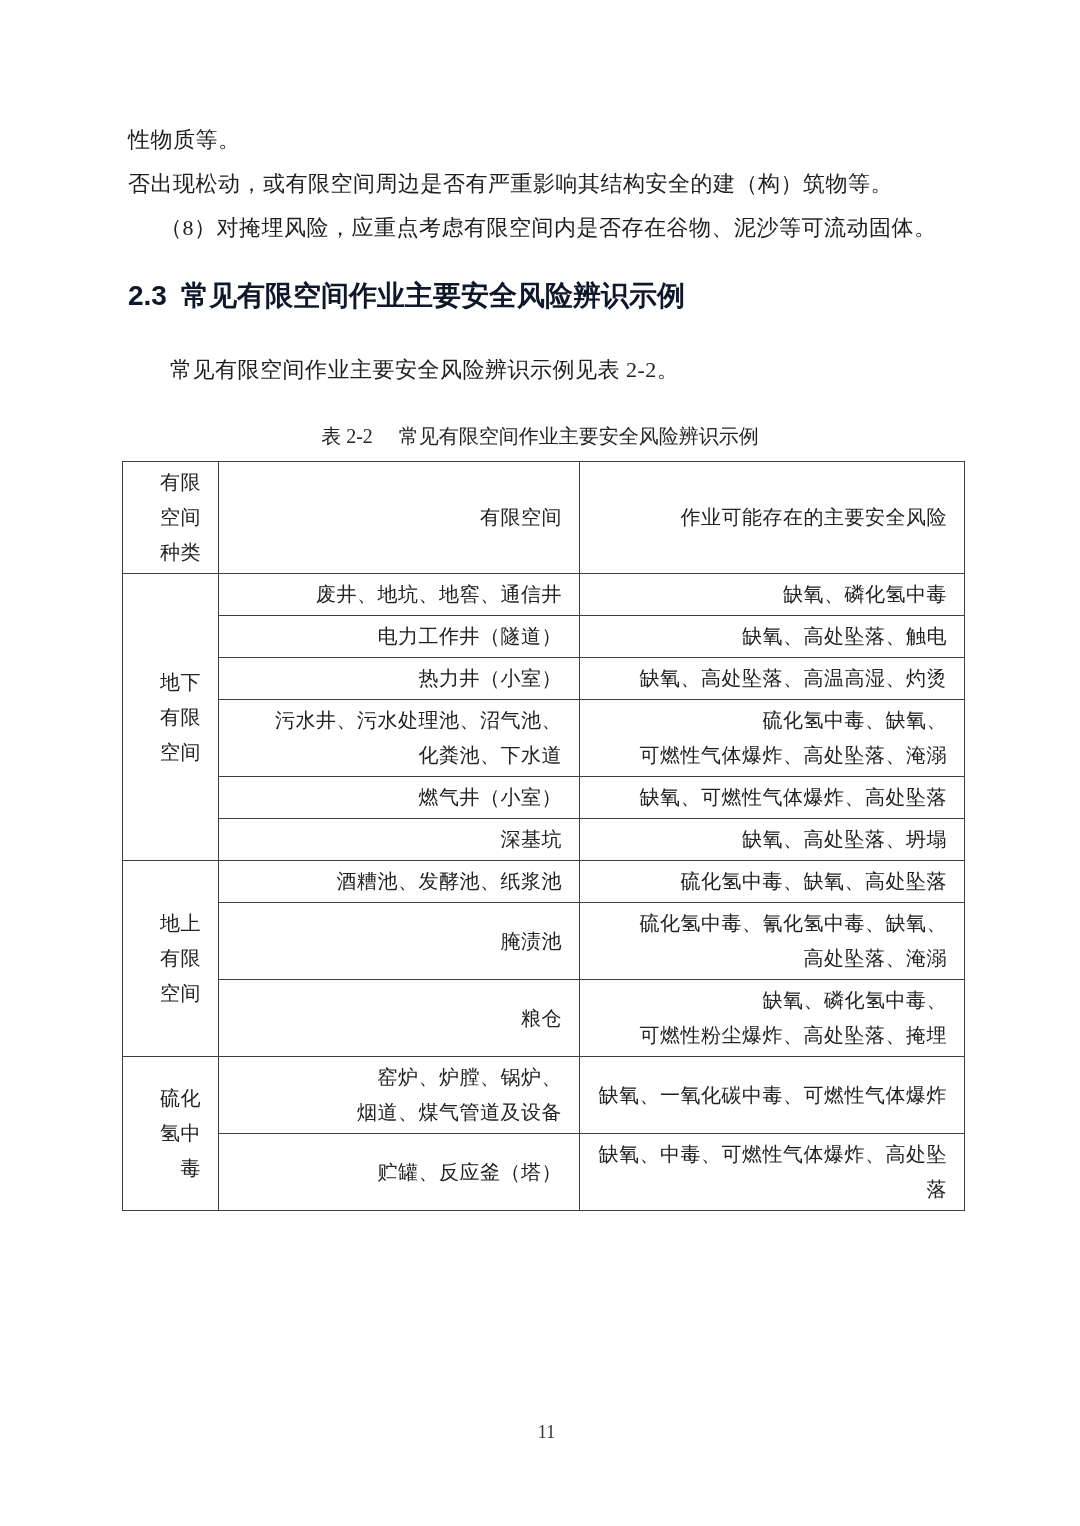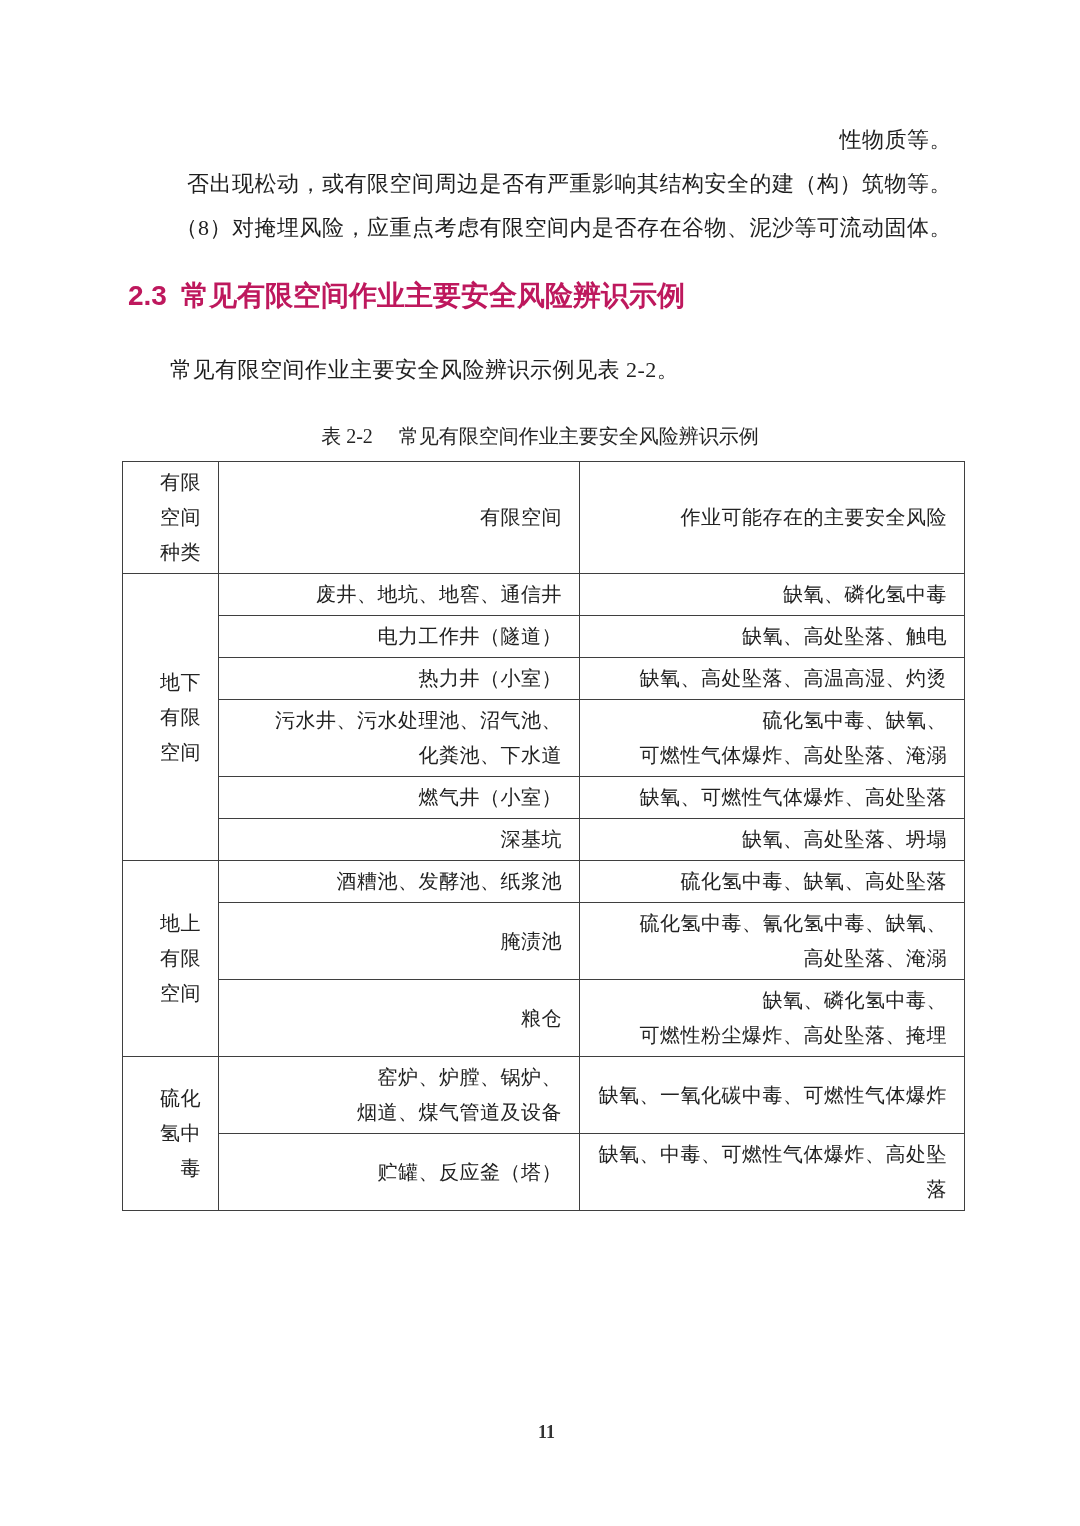--- a/index.html
+++ b/index.html
@@ -12,32 +12,32 @@
     background: #ffffff;
     font-family: "Liberation Serif", "DejaVu Serif", serif;
     color: #1e1e1e;
     overflow: hidden;
   }
   .content { padding: 118px 128px 0 128px; }
   .body-line {
     font-size: 22px;
     line-height: 44px;
     letter-spacing: 0.5px;
-    text-align: right;
+    text-align: left;
   }
   .body-line.indent { text-indent: 32px; }
   .body-line.pspace { margin-top: 9px; }
   .body-line.full { text-align: justify; text-align-last: justify; }
   .section-heading {
     margin: 26px 0 0 128px;
     font-family: "Liberation Sans", "DejaVu Sans", sans-serif;
     font-size: 28px;
     font-weight: 700;
     line-height: 40px;
-    color: #be185d;
+    color: #0f172a;
     display: flex;
     align-items: baseline;
     gap: 14px;
   }
   .intro-line {
     margin: 32px 128px 0 128px;
     font-size: 22px;
     line-height: 44px;
     letter-spacing: 0.5px;
     text-indent: 42px;
@@ -73,21 +73,20 @@
     margin-left: 44px;
   }
   .page-number {
     position: absolute;
     left: 13px;
     right: 0;
     top: 1422px;
     text-align: center;
     font-size: 18px;
     color: #333333;
-    font-weight: bold;
   }
 </style>
 </head>
 <body>
 
 <div class="page">
 
   <div class="content">
     <p class="body-line">性物质等。</p>
     <p class="body-line">否出现松动，或有限空间周边是否有严重影响其结构安全的建（构）筑物等。</p>

